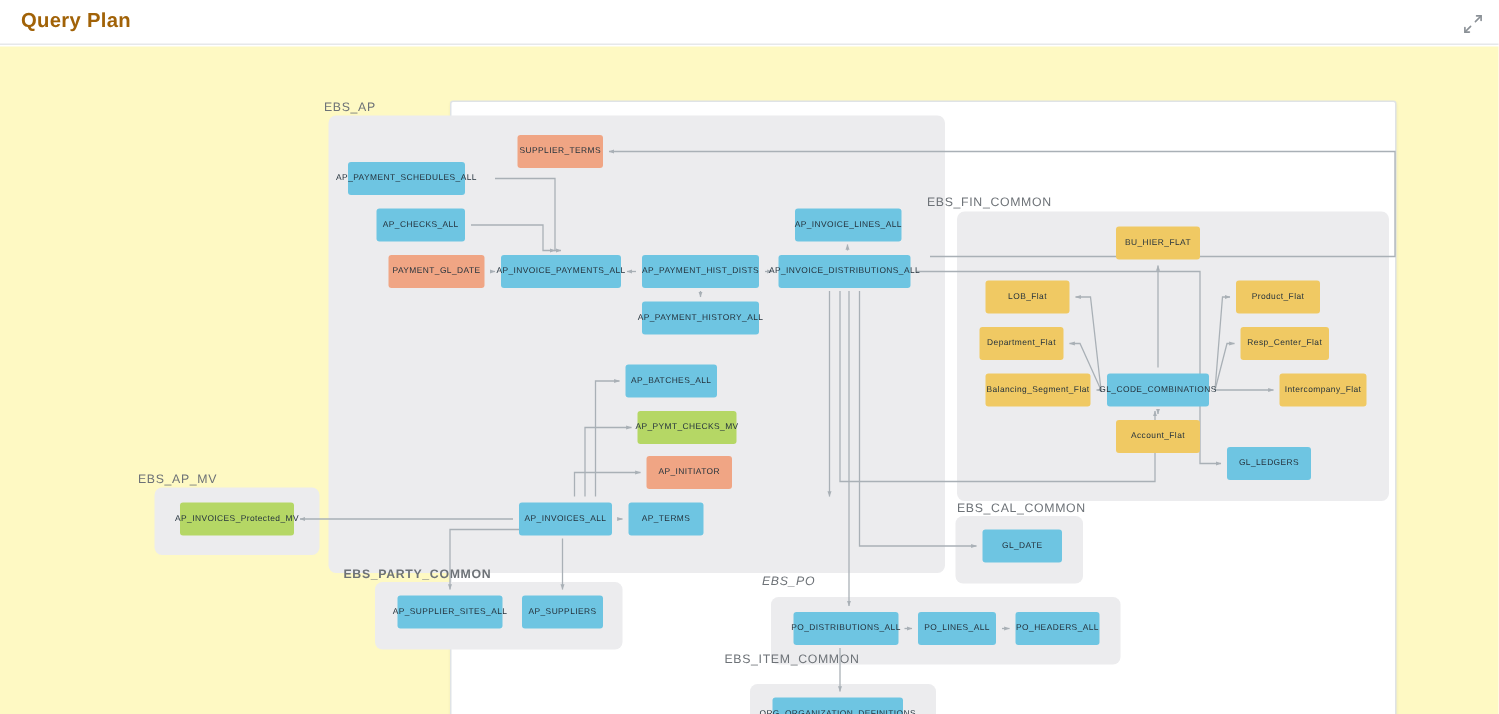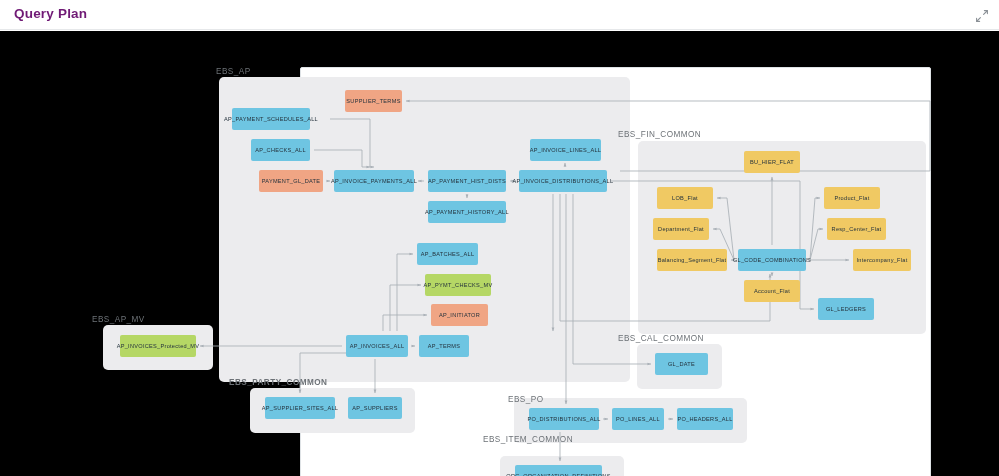--- a/index.html
+++ b/index.html
@@ -12,31 +12,31 @@
   #app{position:relative;width:999px;height:476px;background:#ffffff;}
 
   
   #header{
     position:absolute;left:0;top:0;width:999px;height:30px;
     background:#ffffff;border-bottom:1px solid #e6e8ea;
     box-sizing:border-box;
   }
   #header-title{
     position:absolute;left:14px;top:6px;
-    font-size:13.5px;font-weight:bold;color:#701a75;letter-spacing:.2px;
+    font-size:13.5px;font-weight:bold;color:#a16207;letter-spacing:.2px;
   }
   #expand-btn{
     position:absolute;right:8px;top:7px;width:18px;height:18px;
     cursor:pointer;
   }
 
   
   #canvas{
     position:absolute;left:0;top:31px;width:999px;height:445px;
-    background:#000000;overflow:hidden;
+    background:#fef9c3;overflow:hidden;
   }
   #whitecard{
     position:absolute;left:300px;top:36px;width:631px;height:435px;
     background:#ffffff;border:1px solid #dfe3e6;border-radius:2px;
     box-sizing:border-box;
     box-shadow:0 1px 2px rgba(0,0,0,.06);
   }
 
   
   .group{
@@ -89,27 +89,27 @@
   <div id="canvas">
 
     <div id="whitecard"></div>
 
     <div id="groups-layer">
         <div class="group" style="left: 219px; top: 46px; width: 411px; height: 305px;"></div>
         <div class="group-label" style="left: 216px; top: 36px;">EBS_AP</div>
         <div class="group" style="left: 638px; top: 110px; width: 288px; height: 193px;"></div>
         <div class="group-label" style="left: 618px; top: 99px;">EBS_FIN_COMMON</div>
         <div class="group" style="left: 637px; top: 313px; width: 85px; height: 45px;"></div>
-        <div class="group-label" style="left: 618px; top: 303px;">EBS_CAL_COMMON</div>
+        <div class="group-label" style="left: 638px; top: 303px;">EBS_CAL_COMMON</div>
         <div class="group" style="left: 103px; top: 294px; width: 110px; height: 45px;"></div>
         <div class="group-label" style="left: 92px; top: 284px;">EBS_AP_MV</div>
         <div class="group" style="left: 250px; top: 357px; width: 165px; height: 45px;"></div>
         <div class="group-label" style="left: 229px; top: 347px; font-weight: bold;">EBS_PARTY_COMMON</div>
         <div class="group" style="left: 514px; top: 367px; width: 233px; height: 45px;"></div>
-        <div class="group-label" style="left: 508px; top: 364px;">EBS_PO</div>
+        <div class="group-label" style="left: 508px; top: 352px; font-style: italic;">EBS_PO</div>
         <div class="group" style="left: 500px; top: 425px; width: 124px; height: 45px;"></div>
         <div class="group-label" style="left: 483px; top: 404px;">EBS_ITEM_COMMON</div>
       </div>
 
     <svg id="edges" viewBox="0 0 999 445">
       <defs>
         <marker id="arrow" markerWidth="5" markerHeight="5" refX="4.2" refY="2" orient="auto" markerUnits="strokeWidth">
           <polygon points="0,0.4 4.4,2 0,3.6"></polygon>
         </marker>
       </defs>

